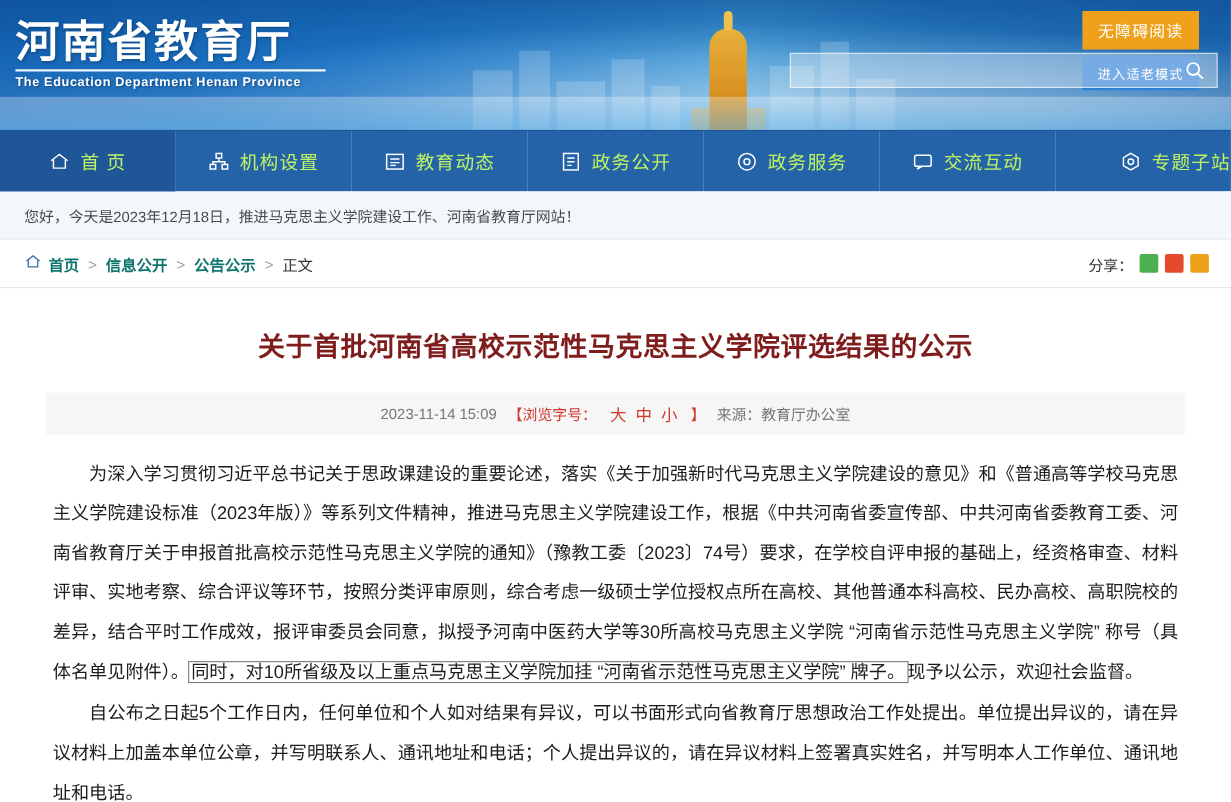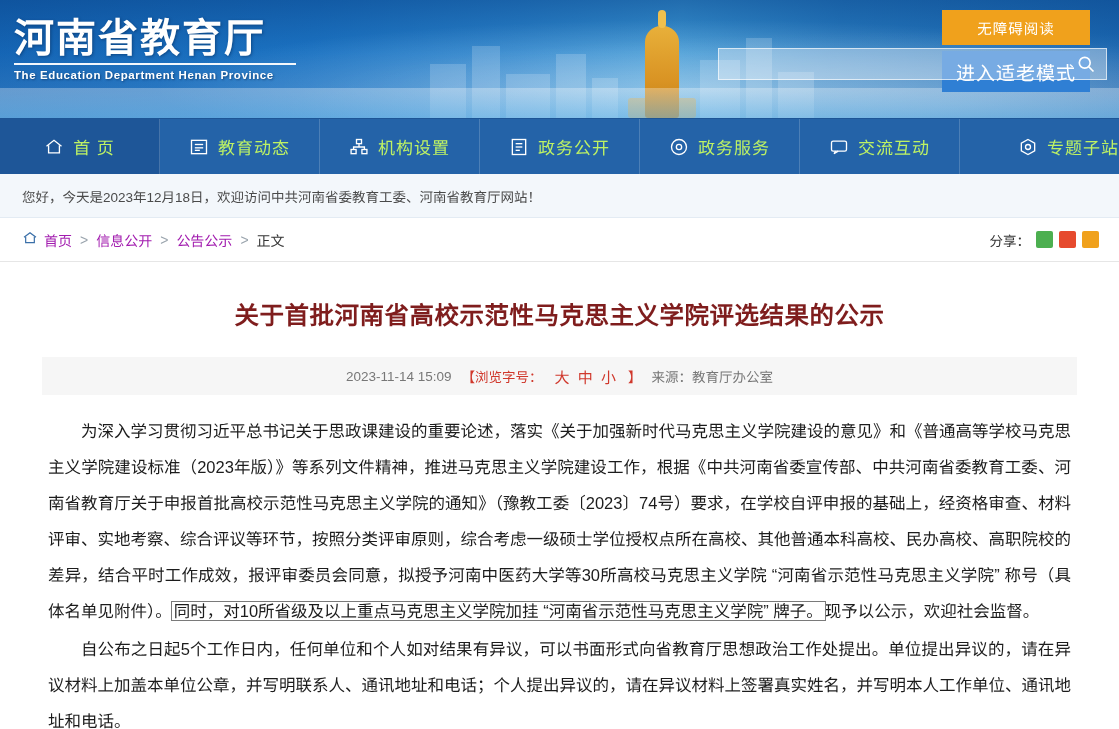--- a/index.html
+++ b/index.html
@@ -67,21 +67,21 @@
 
   .top-buttons {
     position: absolute; right: 29px; top: 10px; z-index: 6;
     display: flex; gap: 6px; flex-direction: column;
   }
   .btn-access {
     background: #f0a11c; color: #ffffff; font-size: 14.5px;
     padding: 7px 14px; border: none; cursor: pointer; letter-spacing: 1px;
   }
   .btn-elder {
-    background: #2f7fd4; color: #ffffff; font-size: 19px;
+    background: #2f7fd4; color: #ffffff; font-size: 12px;
     padding: 7px 14px; border: none; cursor: pointer; letter-spacing: 1px;
   }
   .search-wrap {
     position: absolute; right: 12px; top: 48px; z-index: 6;
     width: 389px; height: 32px;
     background: rgba(255,255,255,0.35);
     border: 1px solid rgba(255,255,255,0.65);
     display: flex; align-items: center;
   }
   .search-input {
@@ -121,21 +121,21 @@
   .crumb-row {
     width: 1119px; height: 44px; display: flex; align-items: center;
     padding: 0 20px 0 22px; border-bottom: 1px solid #e6e6e6;
     background: #ffffff;
   }
   .crumb {
     display: flex; align-items: center; gap: 6px;
     font-size: 14px; color: #3a6fa8;
   }
   .crumb .sep { color: #9aa4ad; margin: 0 2px; }
-  .crumb a { color: #a21caf; text-decoration: none; cursor: pointer; }
+  .crumb a { color: #0f766e; text-decoration: none; cursor: pointer; font-weight: bold; }
   .crumb .cur { color: #333333; }
   .share {
     margin-left: auto; display: flex; align-items: center; gap: 6px;
     font-size: 13.5px; color: #333;
   }
   .share-ico {
     width: 17px; height: 17px; border-radius: 2px; cursor: pointer;
     display:inline-block;
   }
   .s-wx { background:#4caf50; }
@@ -215,42 +215,42 @@
       <svg width="20" height="20" viewBox="0 0 24 24" fill="none" stroke="#fff" stroke-width="1.6">
         <path d="M3 11l9-7 9 7"></path>
           <path d="M5.5 10v9h13v-9"></path>
       </svg>
     </span>
     <span>首 页</span>
   </div>
   <div class="nav-item">
     <span class="nav-ico">
       <svg width="20" height="20" viewBox="0 0 24 24" fill="none" stroke="#fff" stroke-width="1.6">
+        <rect x="9" y="3" width="6" height="5"></rect>
+          <rect x="2.5" y="15" width="6" height="5"></rect>
+        <rect x="15.5" y="15" width="6" height="5"></rect>
+          <path d="M12 8v4M5.5 15v-3h13v3"></path>
+      </svg>
+    </span>
+    <span>机构设置</span>
+  </div>
+  <div class="nav-item">
+    <span class="nav-ico">
+      <svg width="20" height="20" viewBox="0 0 24 24" fill="none" stroke="#fff" stroke-width="1.6">
         <rect x="3" y="4" width="18" height="16"></rect>
           <line x1="7" y1="9" x2="17" y2="9"></line>
         <line x1="7" y1="13" x2="17" y2="13"></line>
           <line x1="7" y1="16" x2="13" y2="16"></line>
       </svg>
     </span>
     <span>教育动态</span>
   </div>
   <div class="nav-item">
     <span class="nav-ico">
       <svg width="20" height="20" viewBox="0 0 24 24" fill="none" stroke="#fff" stroke-width="1.6">
-        <rect x="9" y="3" width="6" height="5"></rect>
-          <rect x="2.5" y="15" width="6" height="5"></rect>
-        <rect x="15.5" y="15" width="6" height="5"></rect>
-          <path d="M12 8v4M5.5 15v-3h13v3"></path>
-      </svg>
-    </span>
-    <span>机构设置</span>
-  </div>
-  <div class="nav-item">
-    <span class="nav-ico">
-      <svg width="20" height="20" viewBox="0 0 24 24" fill="none" stroke="#fff" stroke-width="1.6">
         <rect x="4" y="3" width="16" height="18"></rect>
           <line x1="8" y1="8" x2="16" y2="8"></line>
         <line x1="8" y1="12" x2="16" y2="12"></line>
           <line x1="8" y1="16" x2="13" y2="16"></line>
       </svg>
     </span>
     <span>政务公开</span>
   </div>
   <div class="nav-item">
     <span class="nav-ico">
@@ -275,21 +275,21 @@
       <svg width="20" height="20" viewBox="0 0 24 24" fill="none" stroke="#fff" stroke-width="1.6">
         <polygon points="12,3 20,7.5 20,16.5 12,21 4,16.5 4,7.5"></polygon>
           <circle cx="12" cy="12" r="3"></circle>
       </svg>
     </span>
     <span>专题子站</span>
   </div>
 </div>
 
 <div class="welcome">
-  <span>您好，今天是2023年12月18日，欢迎访问中共河南省委教育工委、河南省教育厅网站！</span>
+  <span>您好，今天是2023年12月18日，推进马克思主义学院建设工作、河南省教育厅网站！</span>
 </div>
 
 <div class="crumb-row">
   <div class="crumb">
     <span>
       <svg width="16" height="16" viewBox="0 0 24 24" fill="none" stroke="#3a6fa8" stroke-width="1.8">
         <path d="M3 11l9-7 9 7"></path>
           <path d="M5.5 10v9h13v-9"></path>
       </svg>
     </span>

